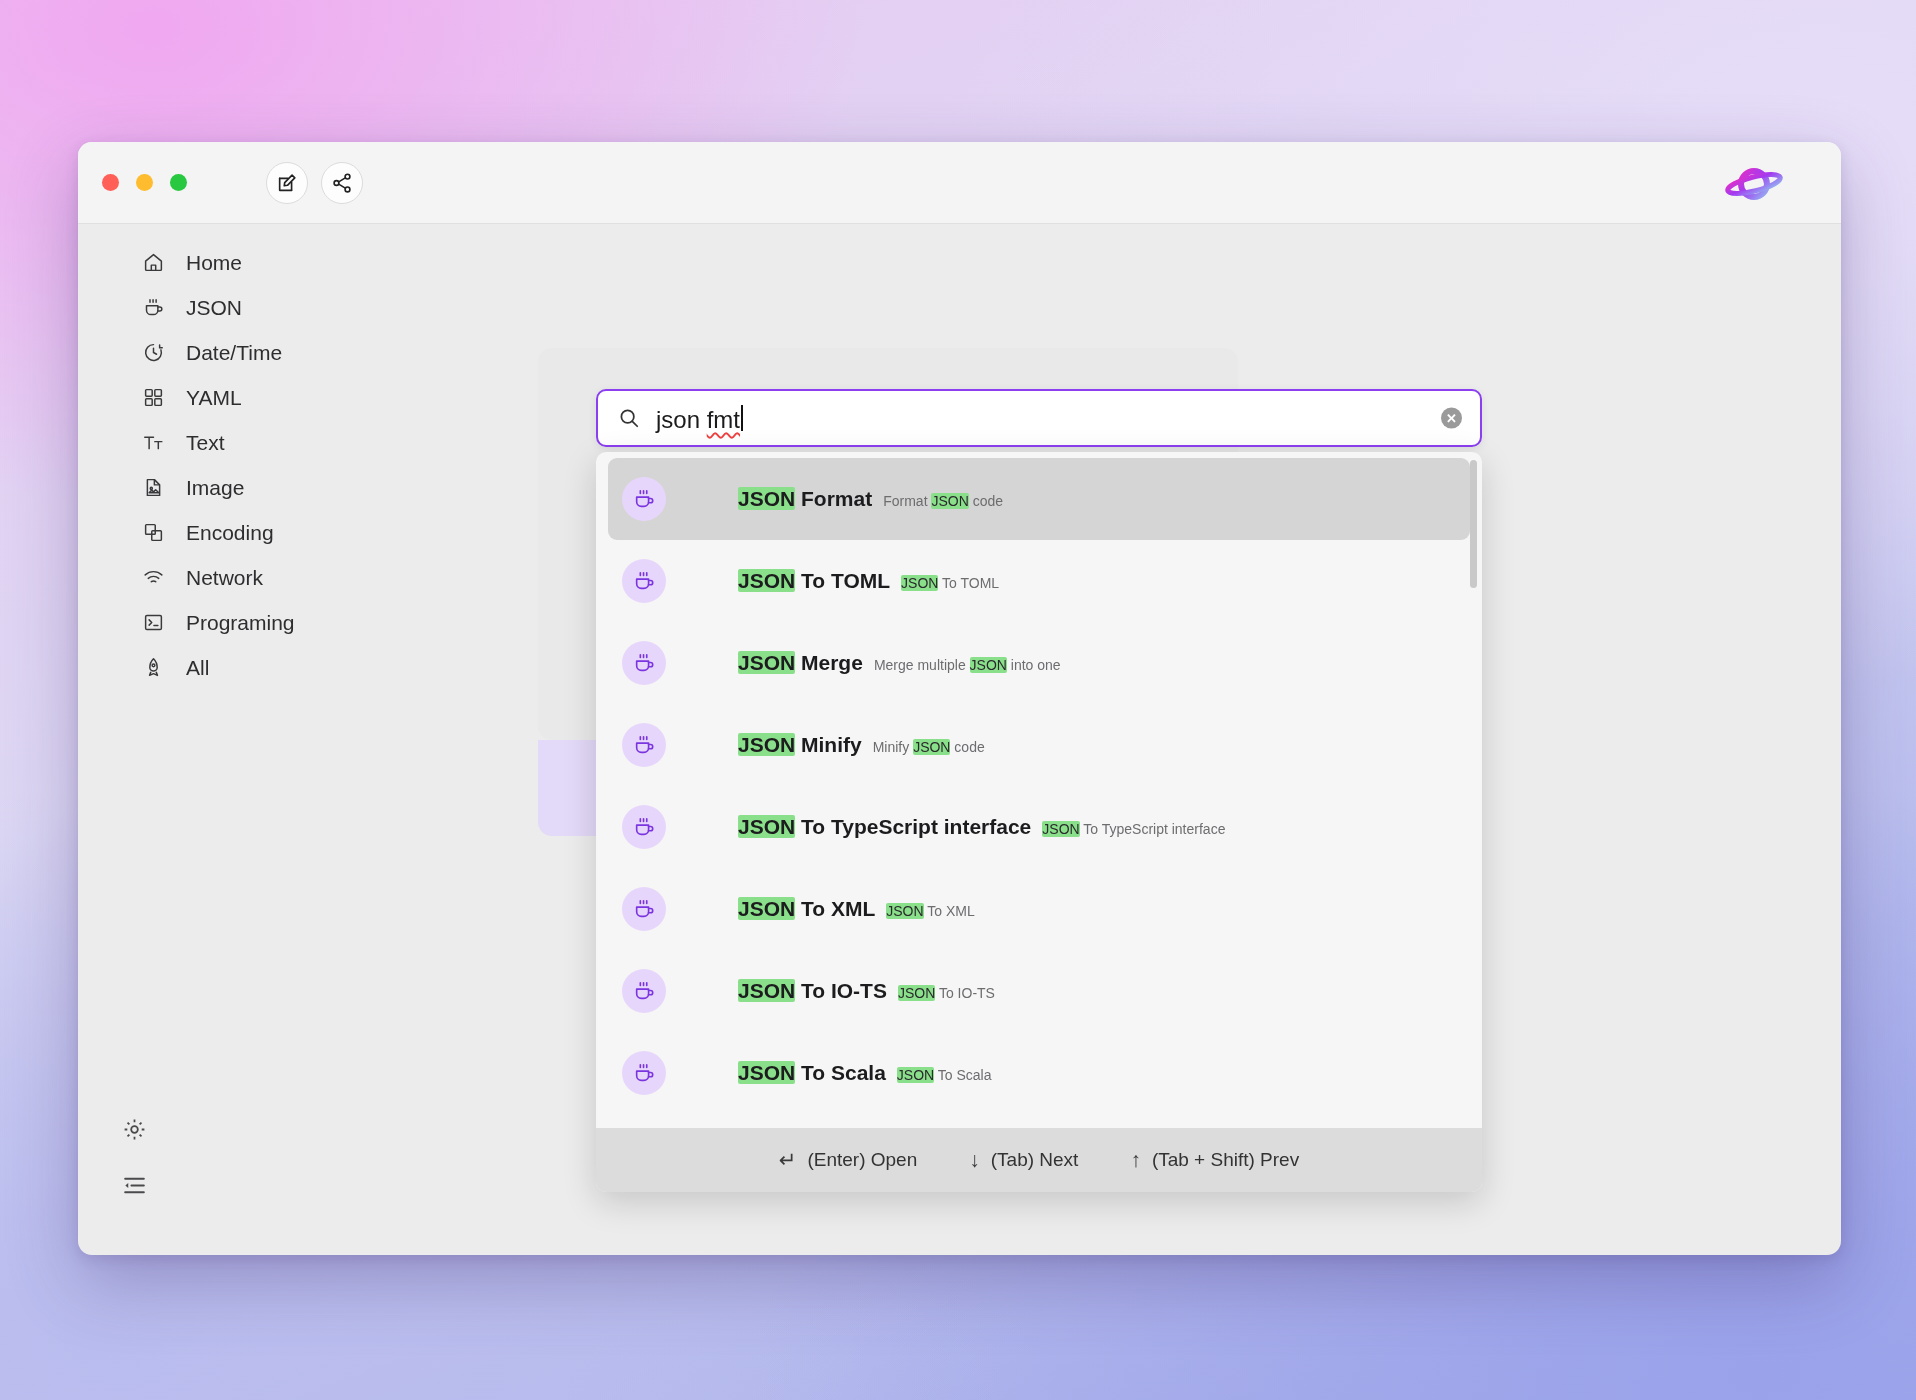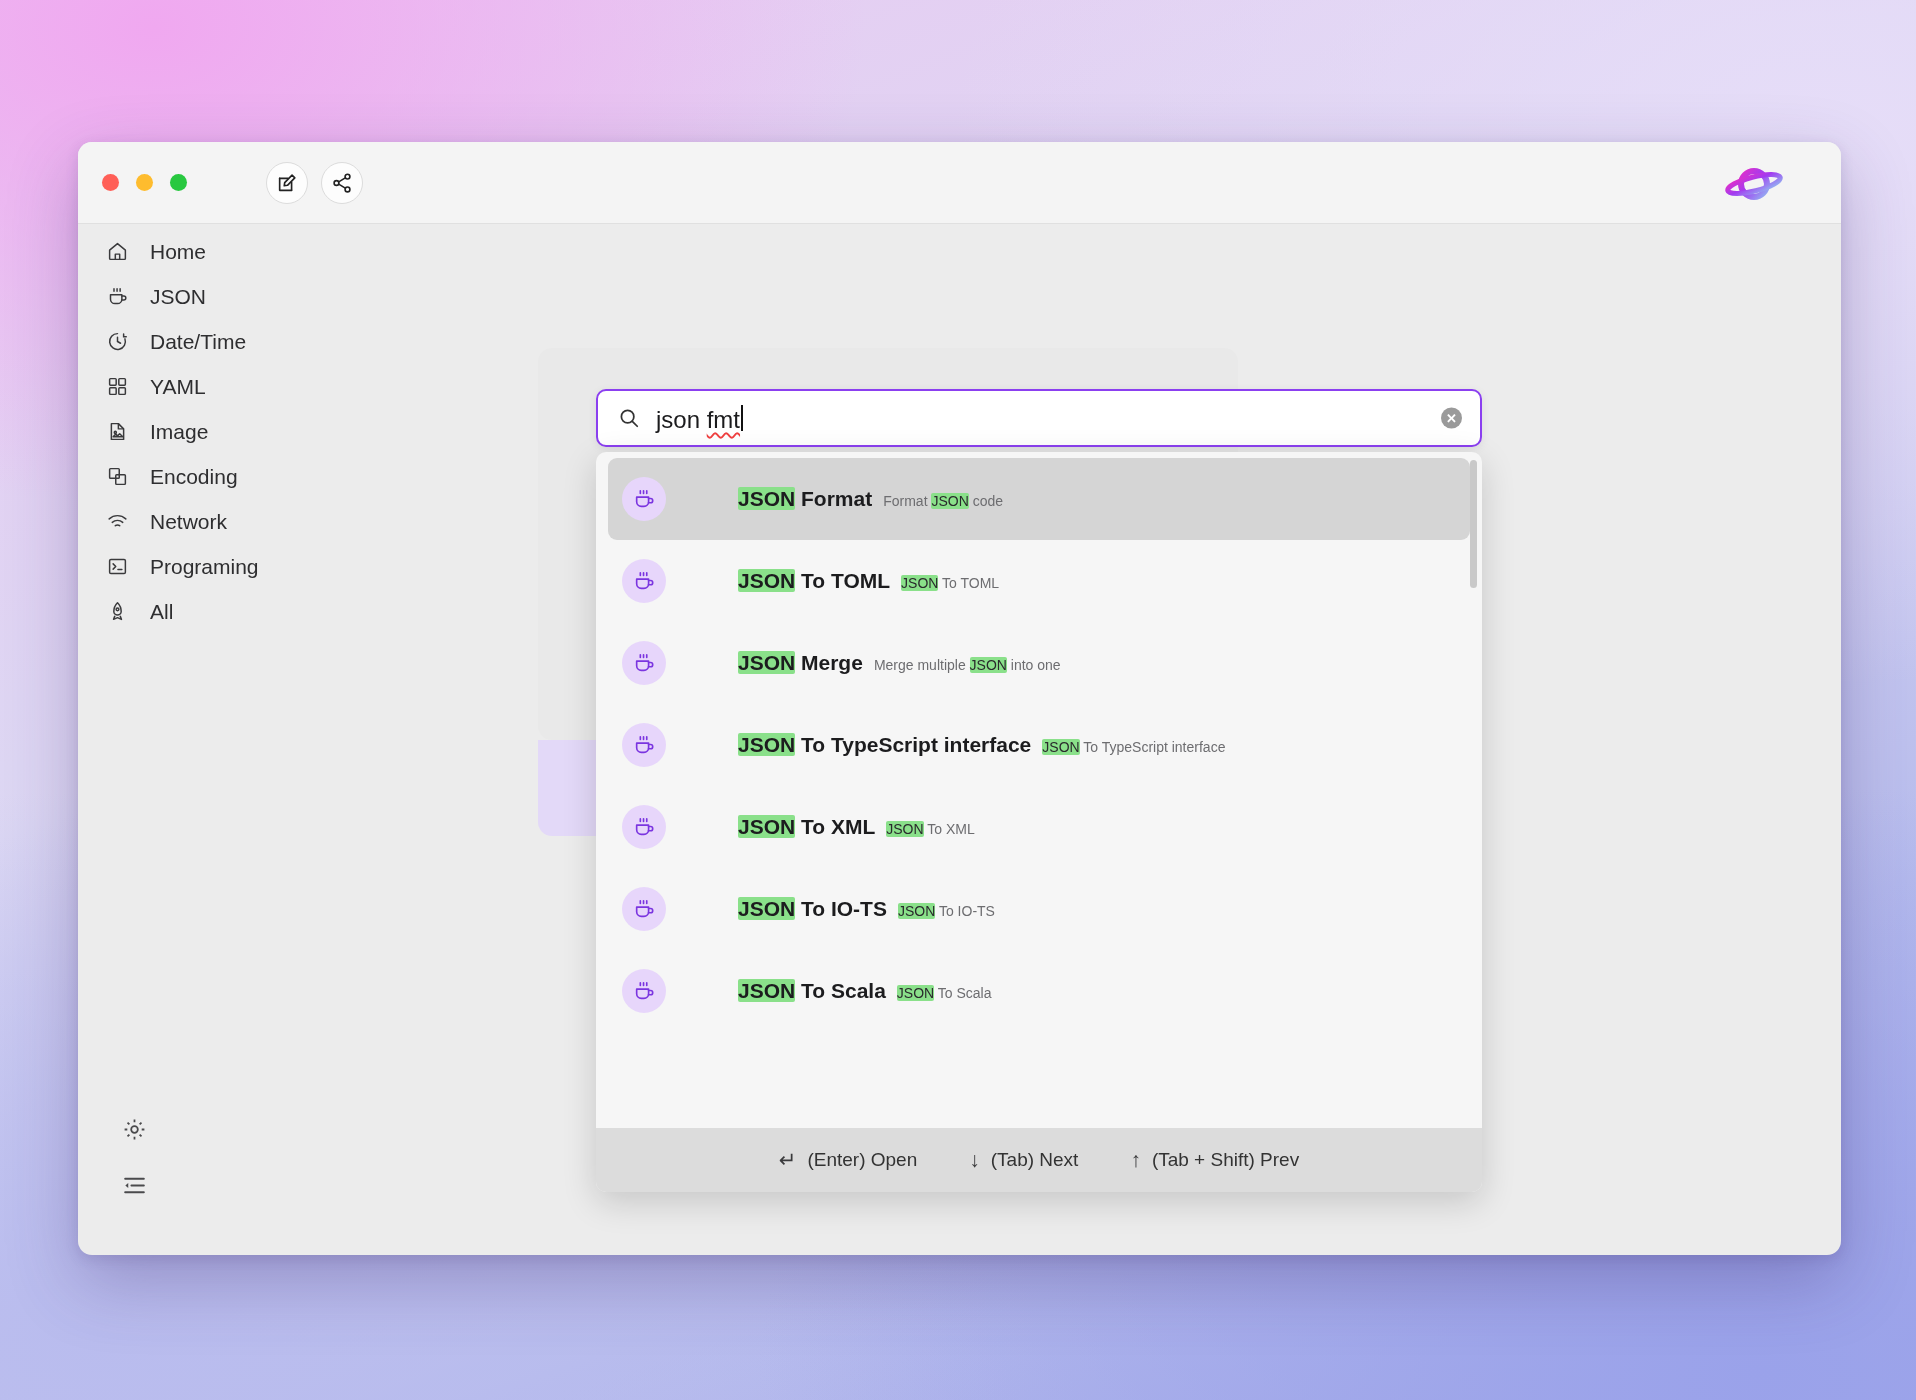--- a/index.html
+++ b/index.html
@@ -41,22 +41,22 @@
   }
   .round-btn.edit { left: 188px; }
   .round-btn.share { left: 243px; }
 
   .logo { position: absolute; right: 52px; top: 17px; width: 70px; height: 50px; }
 
   
   .body { position: relative; height: 1031px; display: flex; }
   .sidebar { width: 420px; position: relative; padding-top: 16px; }
   .nav-item {
-    display: flex; align-items: flex-start; gap: 22px;
-    height: 45px; padding-left: 28px; color: #2e2e30;
+    display: flex; align-items: center; gap: 22px;
+    height: 45px; padding-left: 64px; color: #2e2e30;
     font-size: 21px;
   }
   .nav-item .ico { width: 22px; height: 22px; display: flex; align-items: center; justify-content: center; color: #3a3a3c; }
   .sidebar-bottom { position: absolute; left: 44px; bottom: 26px; }
   .sidebar-bottom .ico { width: 26px; height: 26px; color: #4a4a4c; margin-bottom: 30px; }
 
   .content { position: relative; flex: 1; }
   .ghost-card {
     position: absolute; left: 40px; top: 124px;
     width: 700px; height: 392px;
@@ -231,20 +231,29 @@
           <svg width="21" height="21" viewBox="0 0 24 24" fill="none" stroke="currentColor" stroke-width="1.7">
               <rect x="3" y="3" width="7.5" height="7.5" rx="1"></rect>
               <rect x="13.5" y="3" width="7.5" height="7.5" rx="1"></rect>
               <rect x="3" y="13.5" width="7.5" height="7.5" rx="1"></rect>
               <rect x="13.5" y="13.5" width="7.5" height="7.5" rx="1"></rect>
             </svg>
         </span>
         <span>YAML</span>
       </div>
 
+      <div class="nav-item">
+        <span class="ico">
+          <svg width="21" height="21" viewBox="0 0 24 24" fill="none" stroke="currentColor" stroke-width="1.7" stroke-linecap="round">
+              <path d="M2 6h10M7 6v13"></path>
+              <path d="M13.5 11h8M17.5 11v8"></path>
+            </svg>
+        </span>
+        <span>Text</span>
+      </div>
 
       <div class="nav-item">
         <span class="ico">
           <svg width="21" height="21" viewBox="0 0 24 24" fill="none" stroke="currentColor" stroke-width="1.7" stroke-linejoin="round">
               <path d="M5 3h8l6 6v12H5z"></path>
               <path d="M13 3v6h6"></path>
               <circle cx="9.5" cy="13" r="1.2"></circle>
               <path d="M7 18l3-3 2 2 2.5-2.5L18 18z"></path>
             </svg>
         </span>
@@ -372,20 +381,33 @@
                   <path d="M17 11.5h2.2a2.3 2.3 0 1 1 0 4.6H17"></path>
                   <path d="M8 3v3M11.5 3v3M15 3v3"></path>
                 </svg>
             </span>
             <span class="rtext">
               <span class="rtitle"><span class="hl">JSON</span><span> Merge</span></span>
               <span class="rdesc"><span>Merge multiple </span><span class="hl">JSON</span><span> into one</span></span>
             </span>
           </div>
 
+          <div class="result">
+            <span class="avatar">
+              <svg width="22" height="22" viewBox="0 0 24 24" fill="none" stroke="currentColor" stroke-width="1.8" stroke-linecap="round" stroke-linejoin="round">
+                  <path d="M4 10h13v5a5 5 0 0 1-5 5H9a5 5 0 0 1-5-5z"></path>
+                  <path d="M17 11.5h2.2a2.3 2.3 0 1 1 0 4.6H17"></path>
+                  <path d="M8 3v3M11.5 3v3M15 3v3"></path>
+                </svg>
+            </span>
+            <span class="rtext">
+              <span class="rtitle"><span class="hl">JSON</span><span> Minify</span></span>
+              <span class="rdesc"><span>Minify </span><span class="hl">JSON</span><span> code</span></span>
+            </span>
+          </div>
 
           <div class="result">
             <span class="avatar">
               <svg width="22" height="22" viewBox="0 0 24 24" fill="none" stroke="currentColor" stroke-width="1.8" stroke-linecap="round" stroke-linejoin="round">
                   <path d="M4 10h13v5a5 5 0 0 1-5 5H9a5 5 0 0 1-5-5z"></path>
                   <path d="M17 11.5h2.2a2.3 2.3 0 1 1 0 4.6H17"></path>
                   <path d="M8 3v3M11.5 3v3M15 3v3"></path>
                 </svg>
             </span>
             <span class="rtext">

